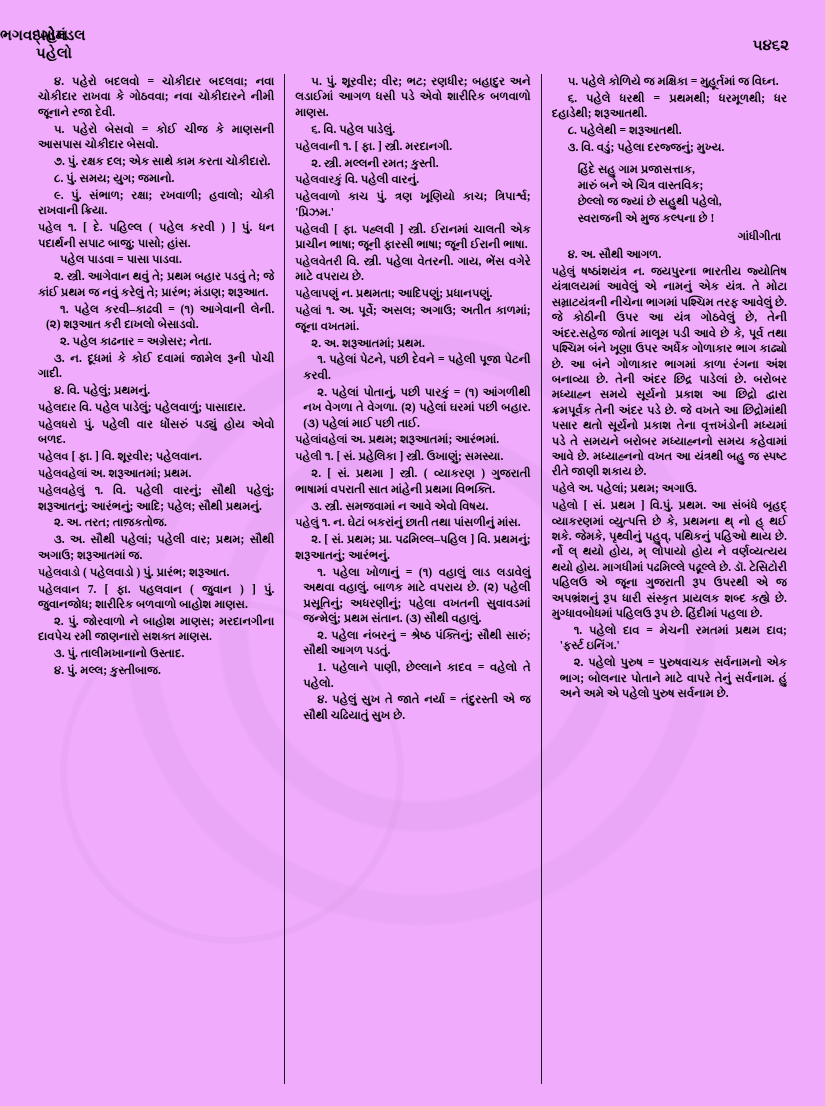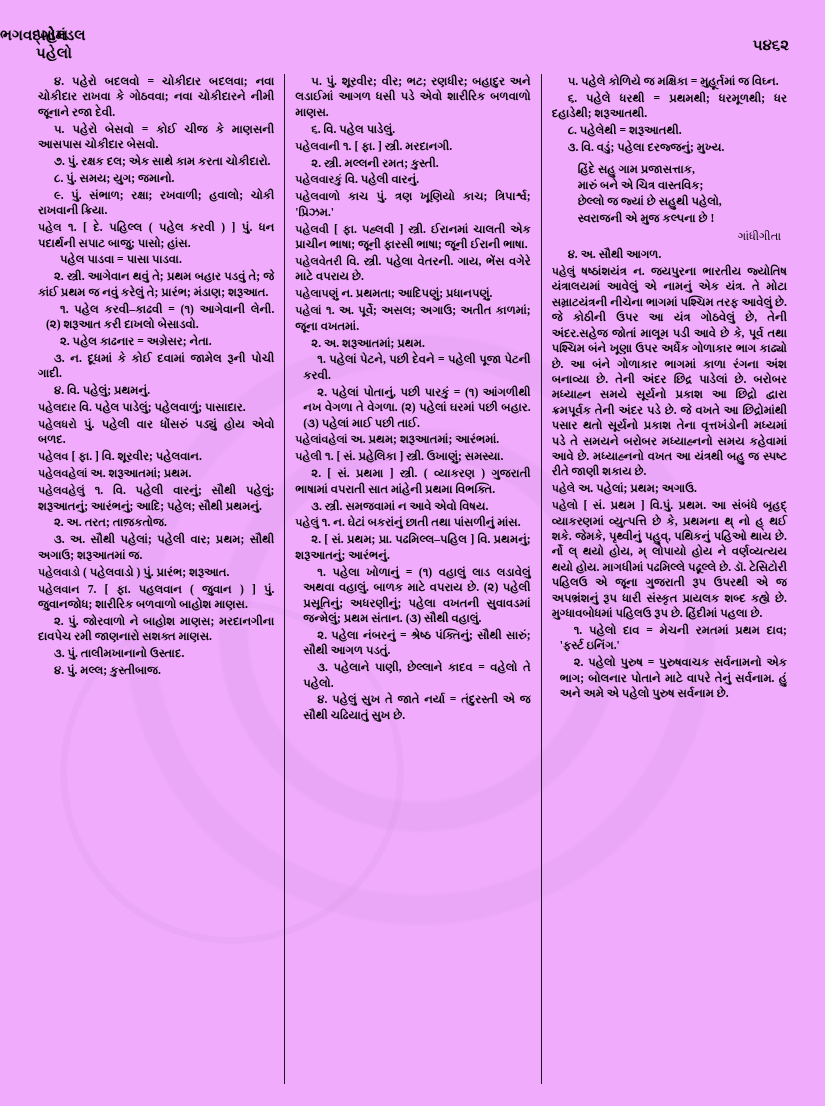--- a/index.html
+++ b/index.html
@@ -125,21 +125,21 @@
   .verse p {
     text-align: left;
     text-indent: 0;
     margin: 0 0 1px 0;
   }
   .attrib {
     text-align: right;
     font-size: 11.4px;
     line-height: 16px;
     margin: 2px 0 3px 0;
-    font-weight: normal;
+    font-weight: bold;
     padding-right: 6px;
   }
 </style>
 </head>
 <body>
 
 <div class="page">
 
   <div class="watermark"></div>
   <div class="watermark2"></div>
@@ -195,21 +195,21 @@
         <p class="sub">૧. પહેલાં  પેટને, પછી  દેવને  =  પહેલી પૂજા પેટની કરવી.</p>
         <p class="sub">૨. પહેલાં  પોતાનું,  પછી  પારકું = (૧) આંગળીથી નખ વેગળા તે વેગળા. (૨) પહેલાં ઘરમાં પછી બહાર. (૩) પહેલાં માઈ પછી તાઈ.</p>
         <p class="cont"><span class="hw">પહેલાંવહેલાં</span><span> અ.      પ્રથમ;      શરૂઆતમાં; આરંભમાં.</span></p>
         <p class="cont"><span class="hw">પહેલી</span><span> ૧.  [ સં.  પ્રહેલિકા ]  સ્ત્રી.  ઉખાણું; સમસ્યા.</span></p>
         <p class="ind">૨. [ સં. પ્રથમા ] સ્ત્રી. ( વ્યાકરણ ) ગુજરાતી ભાષામાં વપરાતી સાત માંહેની પ્રથમા વિભક્તિ.</p>
         <p class="ind">૩. સ્ત્રી. સમજવામાં ન આવે એવો વિષય.</p>
         <p class="cont"><span class="hw">પહેલું</span><span> ૧. ન. ઘેટાં બકરાંનું છાતી તથા પાંસળીનું માંસ.</span></p>
         <p class="ind">૨. [  સં.   પ્રથમ;  પ્રા.  પઢમિલ્લ–પહિલ ] વિ. પ્રથમનું; શરૂઆતનું; આરંભનું.</p>
         <p class="sub">૧. પહેલા  ખોળાનું  =  (૧) વહાલું  લાડ લડાવેલું અથવા વહાલું. બાળક માટે વપરાય છે. (૨) પહેલી પ્રસૂતિનું; અધરણીનું; પહેલા વખતની સુવાવડમાં જન્મેલું; પ્રથમ સંતાન. (૩) સૌથી વહાલું.</p>
         <p class="sub">૨. પહેલા નંબરનું = શ્રેષ્ઠ પંક્તિનું; સૌથી સારું; સૌથી આગળ પડતું.</p>
-        <p class="sub">૩. પહેલાને પાણી, છેલ્લાને કાદવ = વહેલો તે પહેલો.</p>
+        <p class="sub">1. પહેલાને પાણી, છેલ્લાને કાદવ = વહેલો તે પહેલો.</p>
         <p class="sub">૪. પહેલું સુખ તે જાતે નર્યા = તંદુરસ્તી એ જ સૌથી ચઢિયાતું સુખ છે.</p>
       </div>
     <div class="col">
         <p class="ind">૫. પહેલે કોળિયે જ મક્ષિકા = મુહૂર્તમાં જ વિઘ્ન.</p>
         <p class="ind">૬. પહેલે ધરથી = પ્રથમથી; ધરમૂળથી; ધર દહાડેથી; શરૂઆતથી.</p>
         <p class="ind">૮. પહેલેથી = શરૂઆતથી.</p>
         <p class="ind">૩. વિ. વડું; પહેલા દરજ્જનું; મુખ્ય.</p>
         <div class="verse">
           <p>હિંદે  સહુ   ગામ   પ્રજાસત્તાક,</p>
           <p>મારું  બને  એ  ચિત્ર  વાસ્તવિક;</p>

